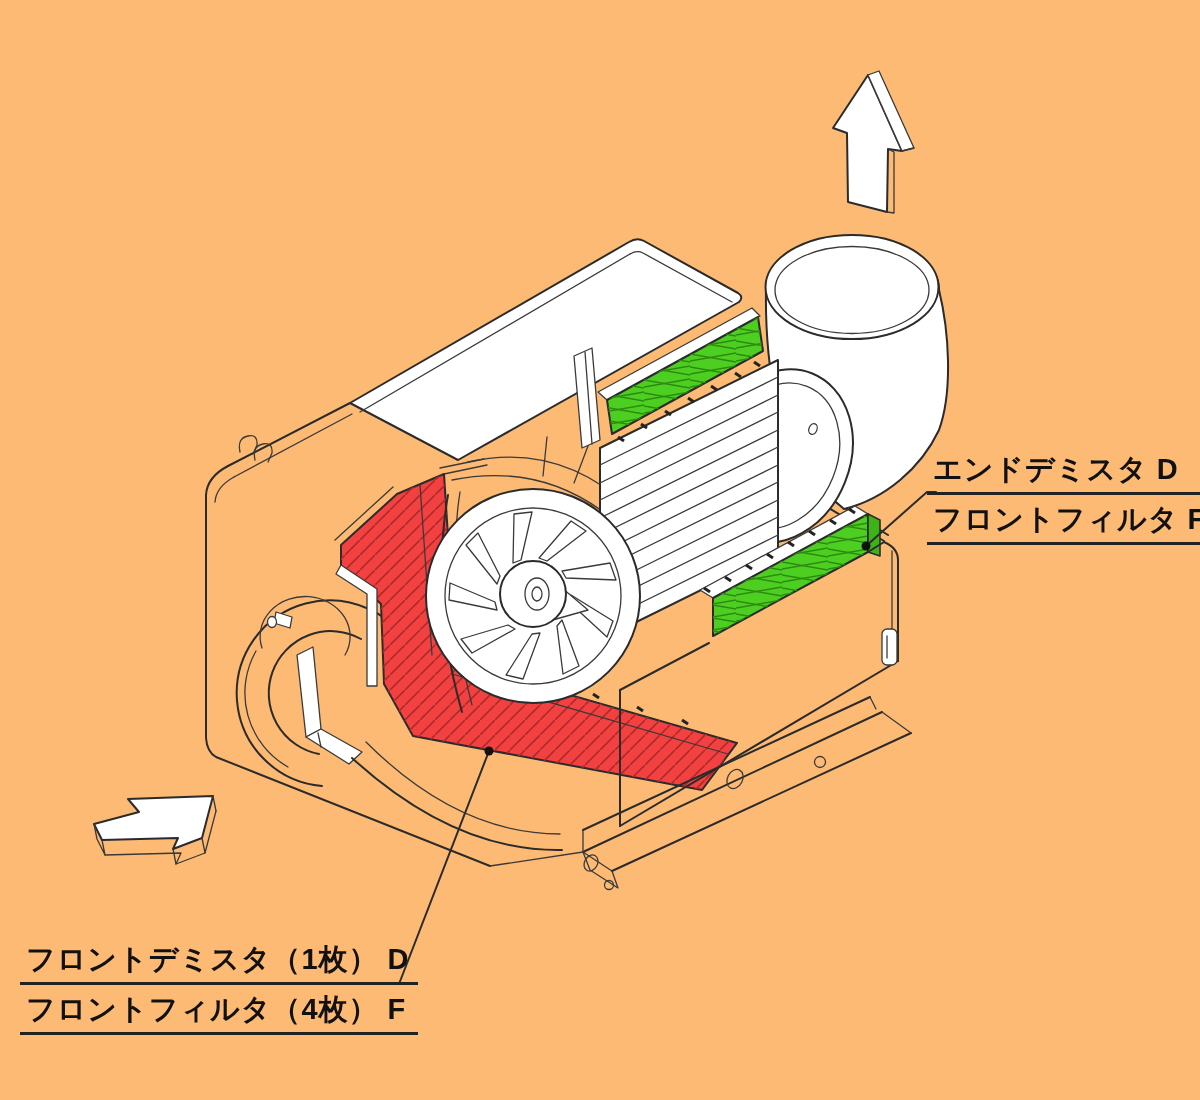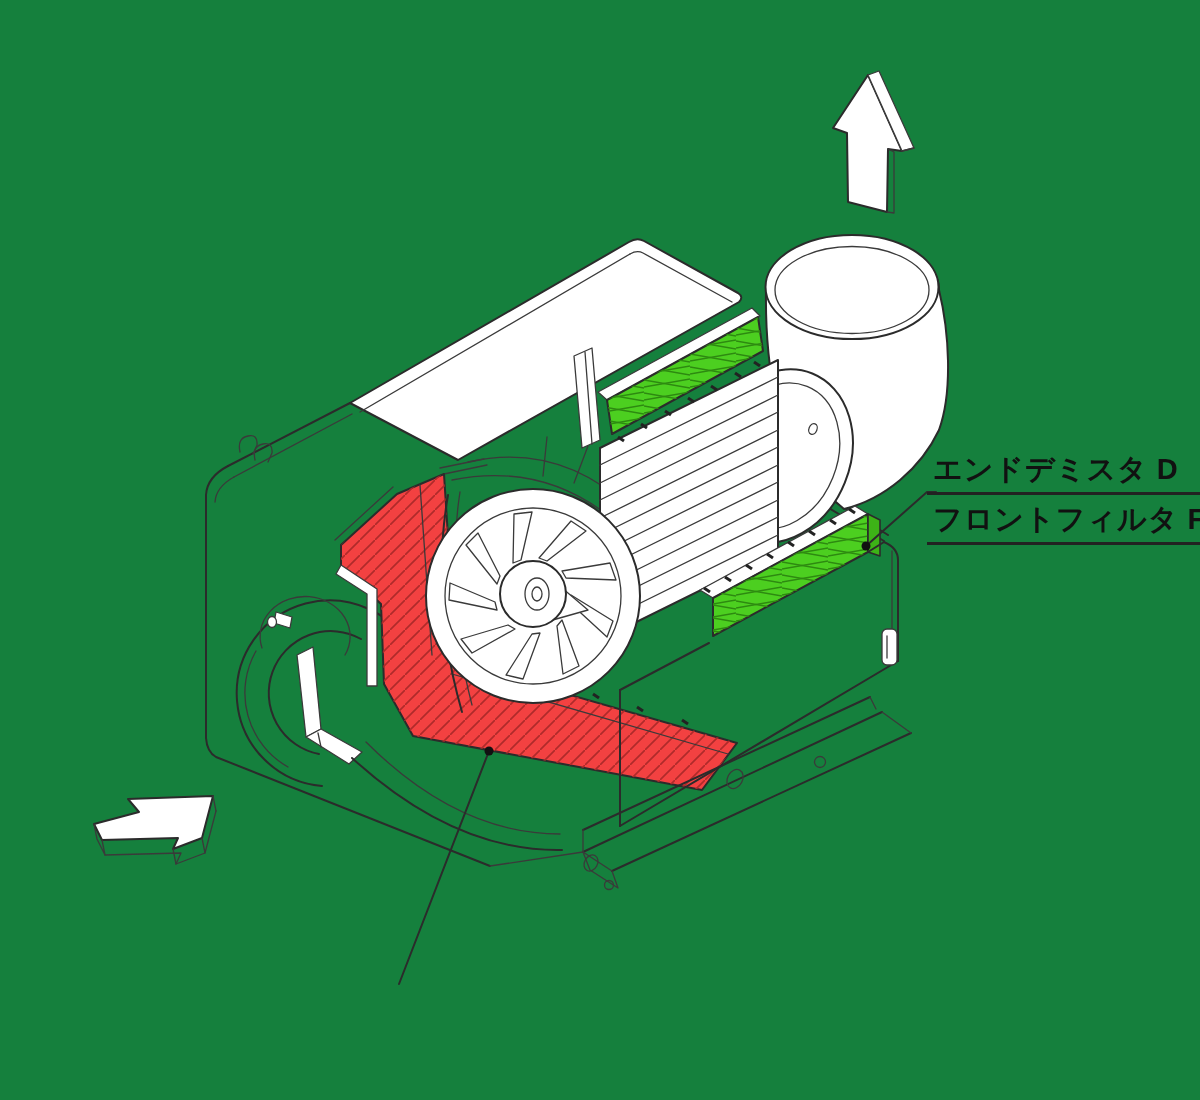--- a/index.html
+++ b/index.html
@@ -1,16 +1,16 @@
 <!DOCTYPE html>
 <html><head>
 <meta charset="utf-8">
 <style>
   html,body{margin:0;padding:0;background:#fff;}
-  .stage{position:relative;width:1200px;height:1100px;background:#15803d;overflow:hidden;
+  .stage{position:relative;width:1200px;height:1100px;background:#fdba74;overflow:hidden;
          font-family:"Liberation Sans","DejaVu Sans",sans-serif;}
   .stage svg{position:absolute;left:0;top:0;}
   .ln{fill:none;stroke:#2b2b2b;stroke-width:2;stroke-linejoin:round;stroke-linecap:round;}
   .ln-thin{fill:none;stroke:#3a3a3a;stroke-width:1.3;stroke-linejoin:round;stroke-linecap:round;}
   .wh{fill:#ffffff;stroke:#2b2b2b;stroke-width:2;stroke-linejoin:round;}
   .wh-thin{fill:#ffffff;stroke:#3a3a3a;stroke-width:1.3;stroke-linejoin:round;}
   .tick{stroke:#222;stroke-width:3;stroke-linecap:butt;}
   .label-block{position:absolute;color:#111;font-size:29px;font-weight:600;letter-spacing:1px;line-height:1.2;}
   .label-line{border-bottom:3px solid #222;padding:0 8px 5px 6px;margin-bottom:7px;white-space:nowrap;}
 </style>
@@ -239,14 +239,18 @@
     <path class="ln" d="M 399,984 L 489,751"></path>
     <circle cx="489" cy="751" r="4.5" fill="#111"></circle>
   </g>
 </svg>
 
 <div class="label-block" style="left:927px;top:452px;">
   <div class="label-line">エンドデミスタ D</div>
   <div class="label-line">フロントフィルタ F</div>
 </div>
 
-
+<div class="label-block" style="left:20px;top:942px;">
+  <div class="label-line">フロントデミスタ（1枚） D</div>
+  <div class="label-line">フロントフィルタ（4枚） F</div>
 </div>
 
+</div>
+
 </body></html>

